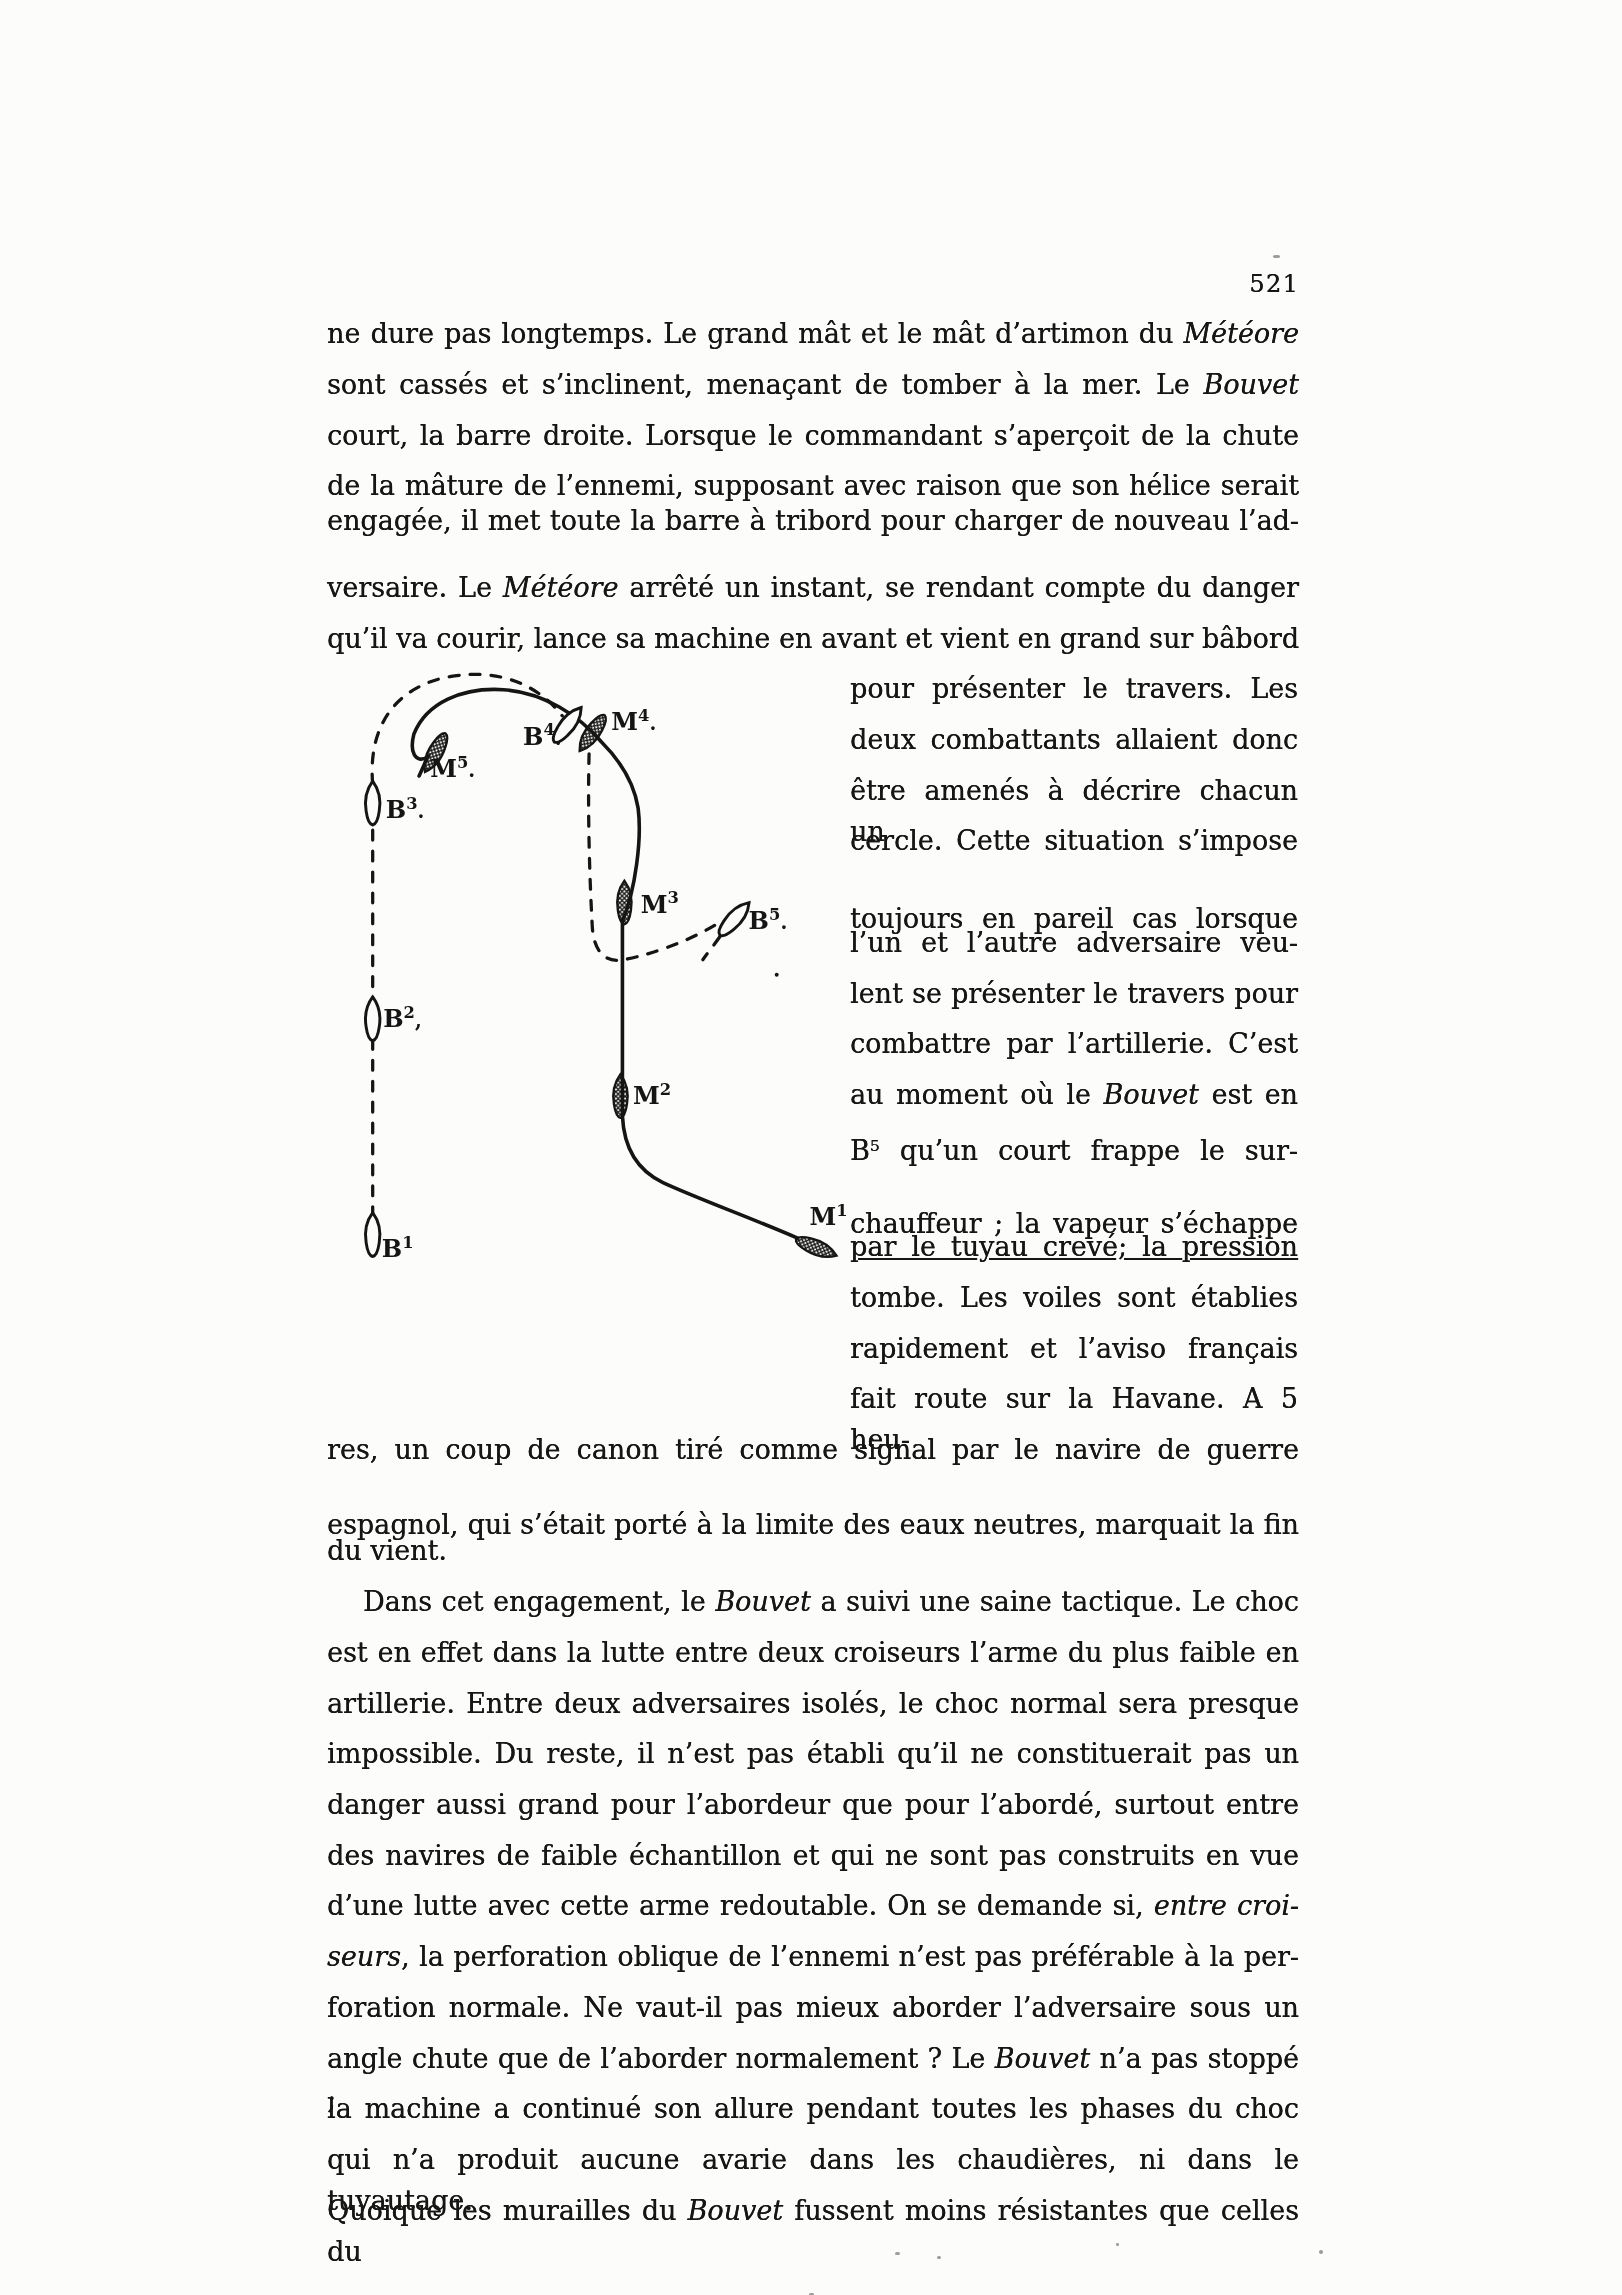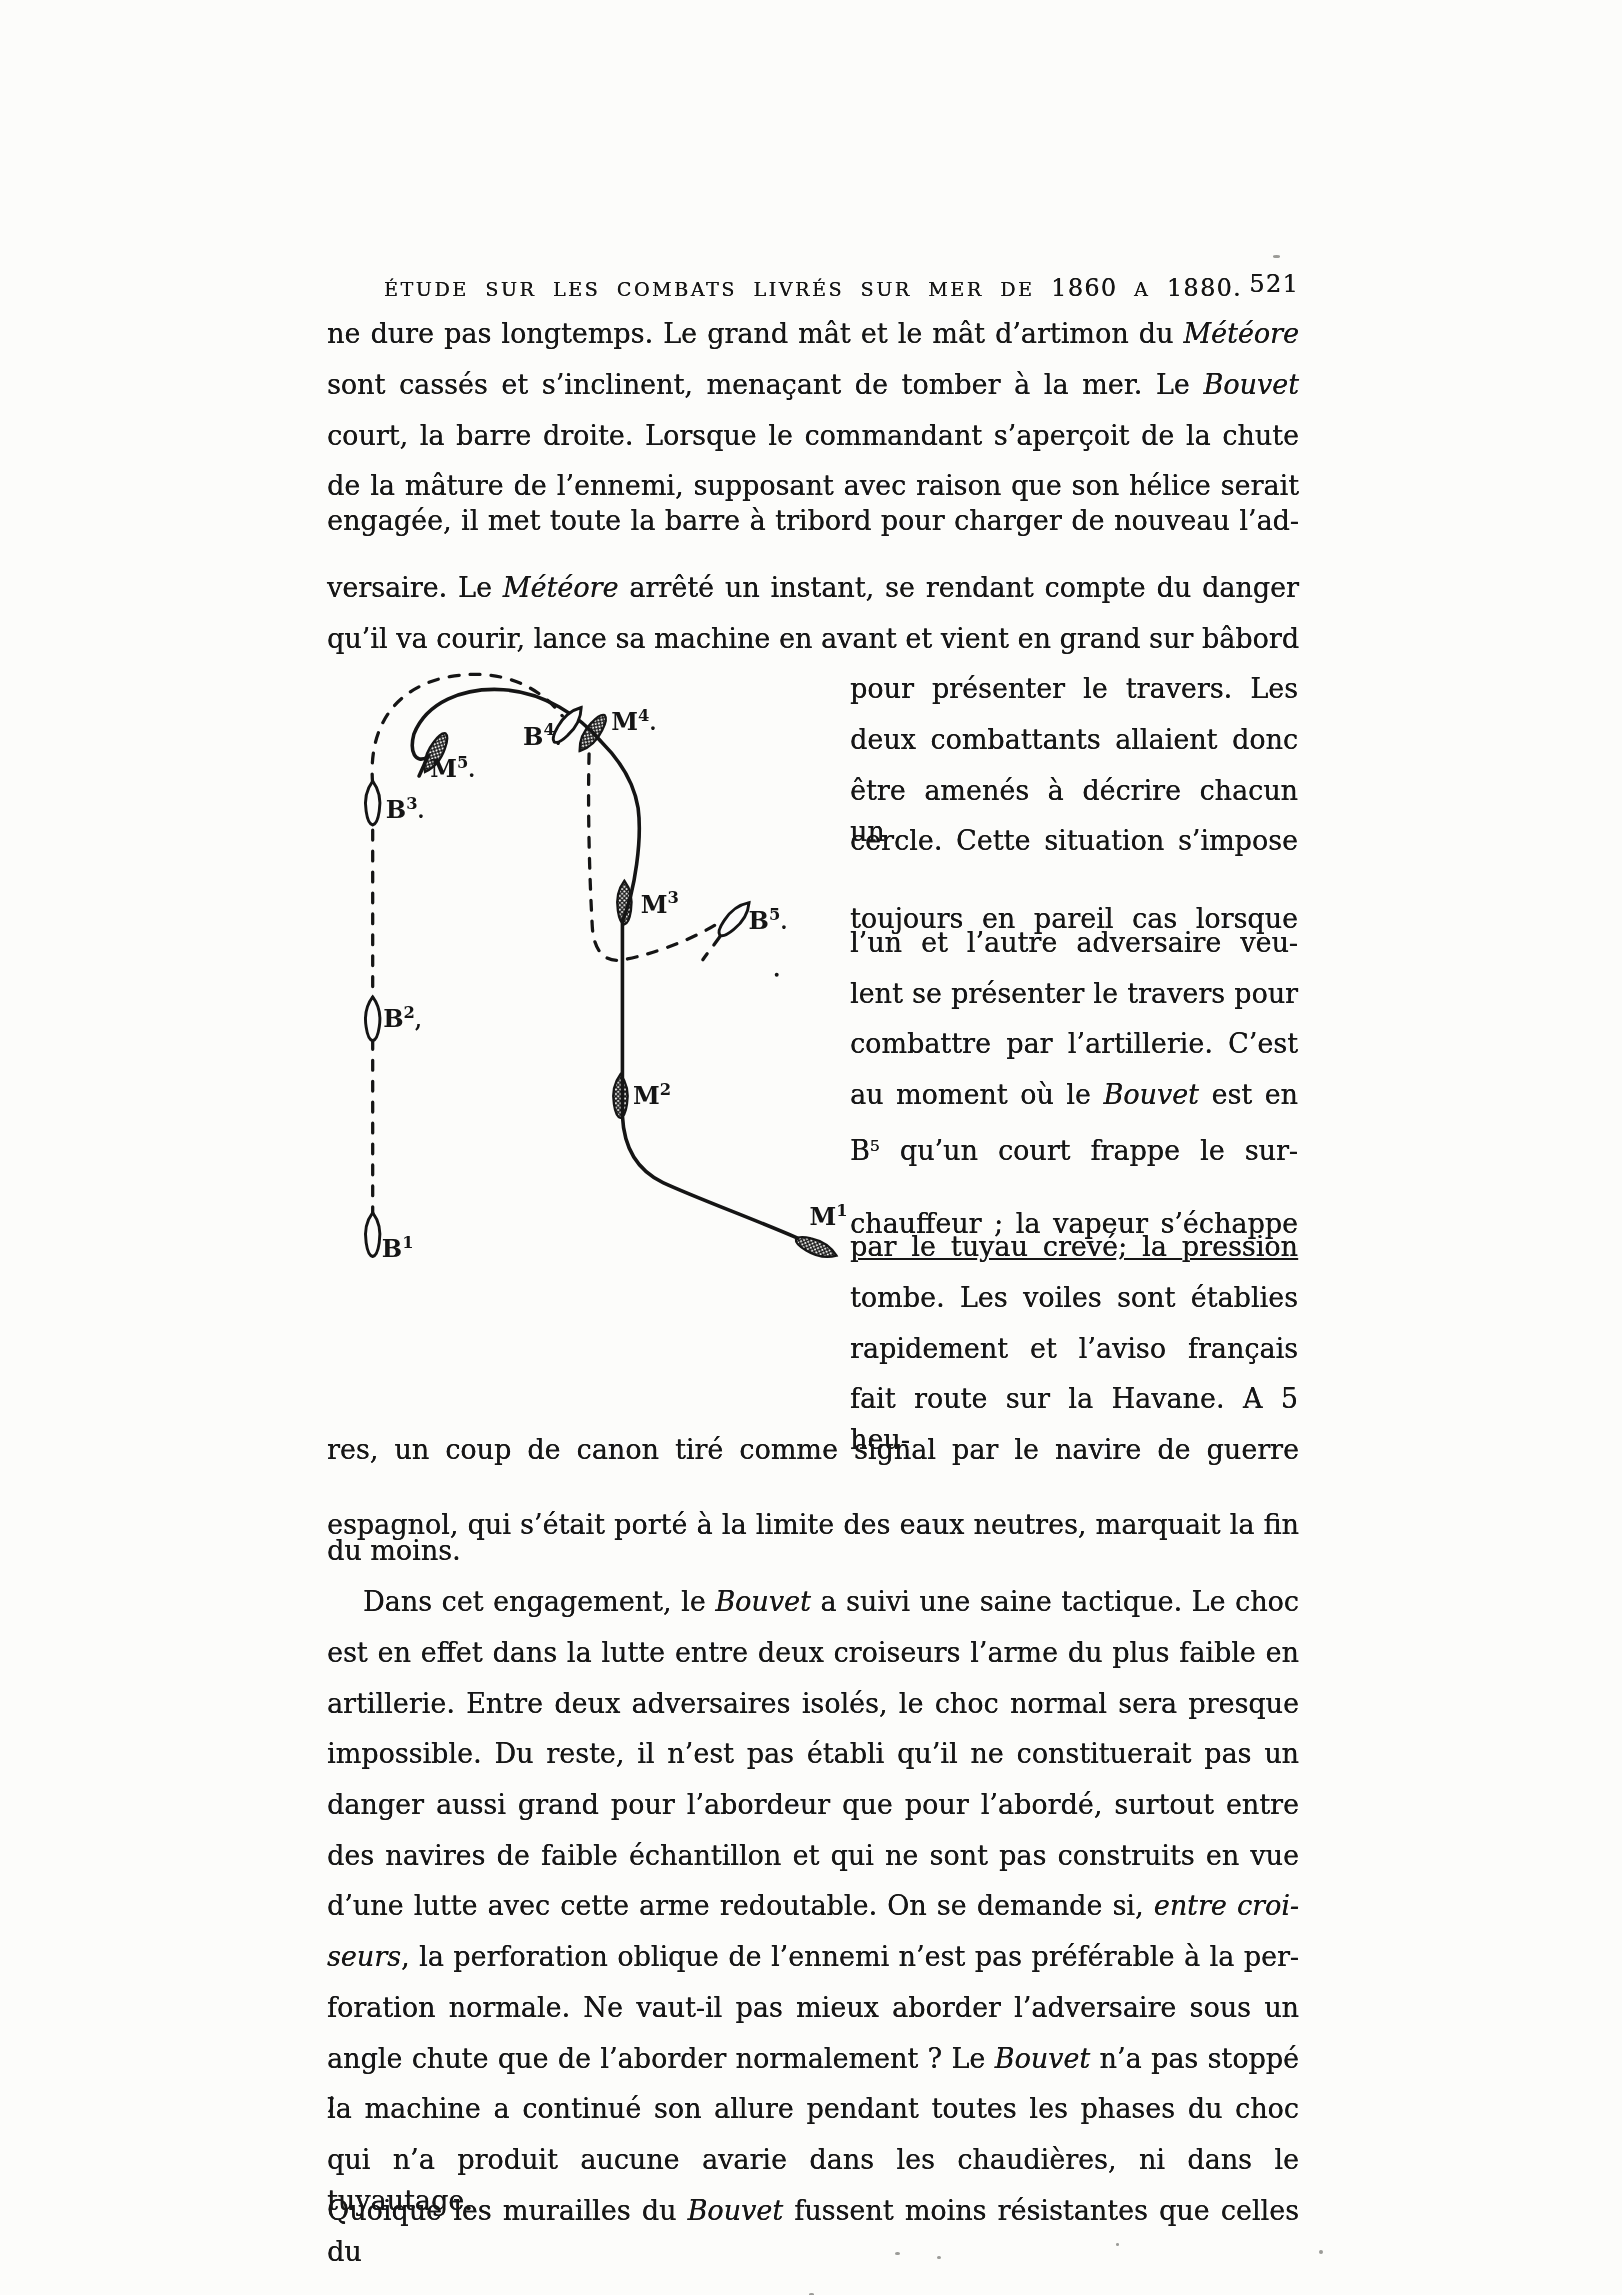--- a/index.html
+++ b/index.html
@@ -24,21 +24,20 @@
   .it{font-style:italic;}
   .sup{font-size:15.7px;vertical-align:9.2px;}
   #figure{position:absolute;left:13px;top:393px;width:523px;height:622px;}
   .speck{position:absolute;background:#4a4a46;opacity:.55;border-radius:50%;}
   svg text{font-family:"DejaVu Serif","Liberation Serif",serif;font-weight:700;}
 </style>
 </head>
 <body>
 
 <div id="content">
-  <div class="hdr"><span>ÉTUDE SUR LES COMBATS LIVRÉS SUR MER DE </span><span class="num">1860</span><span> A </span><span class="num">1880.</span></div>
   <div class="pgnum">521</div>
   <div id="lines">
       <div class="line" style="left: 0px; width: 972px; top: 39px;"><span>ne dure pas longtemps. Le grand mât et le mât d’artimon du </span><span class="it">Météore</span></div>
       <div class="line" style="left: 0px; width: 972px; top: 90px;"><span>sont cassés et s’inclinent, menaçant de tomber à la mer. Le </span><span class="it">Bouvet</span></div>
       <div class="line" style="left: 0px; width: 972px; top: 141px;"><span>court, la barre droite. Lorsque le commandant s’aperçoit de la chute</span></div>
       <div class="line" style="left: 0px; width: 972px; top: 191px;"><span>de la mâture de l’ennemi, supposant avec raison que son hélice serait</span></div>
       <div class="line" style="left: 0px; width: 972px; top: 226px;"><span>engagée, il met toute la barre à tribord pour charger de nouveau l’ad-</span></div>
       <div class="line" style="left: 0px; width: 972px; top: 293px;"><span>versaire. Le </span><span class="it">Météore</span><span> arrêté un instant, se rendant compte du danger</span></div>
       <div class="line" style="left: 0px; width: 972px; top: 344px;"><span>qu’il va courir, lance sa machine en avant et vient en grand sur bâbord</span></div>
       <div class="line" style="left: 523px; width: 448px; top: 394px;"><span>pour présenter le travers. Les</span></div>
@@ -51,21 +50,21 @@
       <div class="line" style="left: 523px; width: 448px; top: 749px;"><span>combattre par l’artillerie. C’est</span></div>
       <div class="line" style="left: 523px; width: 448px; top: 800px;"><span>au moment où le </span><span class="it">Bouvet</span><span> est en</span></div>
       <div class="line" style="left: 523px; width: 448px; top: 851px;"><span>B</span><span class="sup">5</span><span> qu’un court frappe le sur-</span></div>
       <div class="line" style="left: 523px; width: 448px; top: 901px; margin-top: 28px;"><span>chauffeur ; la vapeur s’échappe</span></div>
       <div class="line" style="left: 523px; width: 448px; top: 952px; text-decoration: underline;"><span>par le tuyau crevé; la pression</span></div>
       <div class="line" style="left: 523px; width: 448px; top: 1003px;"><span>tombe. Les voiles sont établies</span></div>
       <div class="line" style="left: 523px; width: 448px; top: 1054px;"><span>rapidement et l’aviso français</span></div>
       <div class="line" style="left: 523px; width: 448px; top: 1104px;"><span>fait route sur la Havane. A 5 heu-</span></div>
       <div class="line" style="left: 0px; width: 972px; top: 1155px;"><span>res, un coup de canon tiré comme signal par le navire de guerre</span></div>
       <div class="line" style="left: 0px; width: 972px; top: 1230px;"><span>espagnol, qui s’était porté à la limite des eaux neutres, marquait la fin</span></div>
-      <div class="line nj" style="left: 0px; width: 972px; top: 1256px;"><span>du moins.</span></div>
+      <div class="line nj" style="left: 0px; width: 972px; top: 1256px;"><span>du vient.</span></div>
       <div class="line" style="left: 36px; width: 936px; top: 1307px;"><span>Dans cet engagement, le </span><span class="it">Bouvet</span><span> a suivi une saine tactique. Le choc</span></div>
       <div class="line" style="left: 0px; width: 972px; top: 1358px;"><span>est en effet dans la lutte entre deux croiseurs l’arme du plus faible en</span></div>
       <div class="line" style="left: 0px; width: 972px; top: 1409px;"><span>artillerie. Entre deux adversaires isolés, le choc normal sera presque</span></div>
       <div class="line" style="left: 0px; width: 972px; top: 1459px;"><span>impossible. Du reste, il n’est pas établi qu’il ne constituerait pas un</span></div>
       <div class="line" style="left: 0px; width: 972px; top: 1510px;"><span>danger aussi grand pour l’abordeur que pour l’abordé, surtout entre</span></div>
       <div class="line" style="left: 0px; width: 972px; top: 1561px;"><span>des navires de faible échantillon et qui ne sont pas construits en vue</span></div>
       <div class="line" style="left: 0px; width: 972px; top: 1611px;"><span>d’une lutte avec cette arme redoutable. On se demande si, </span><span class="it">entre croi-</span></div>
       <div class="line" style="left: 0px; width: 972px; top: 1662px;"><span class="it">seurs</span><span>, la perforation oblique de l’ennemi n’est pas préférable à la per-</span></div>
       <div class="line" style="left: 0px; width: 972px; top: 1713px;"><span>foration normale. Ne vaut-il pas mieux aborder l’adversaire sous un</span></div>
       <div class="line" style="left: 0px; width: 972px; top: 1764px;"><span>angle chute que de l’aborder normalement ? Le </span><span class="it">Bouvet</span><span> n’a pas stoppé ;</span></div>

